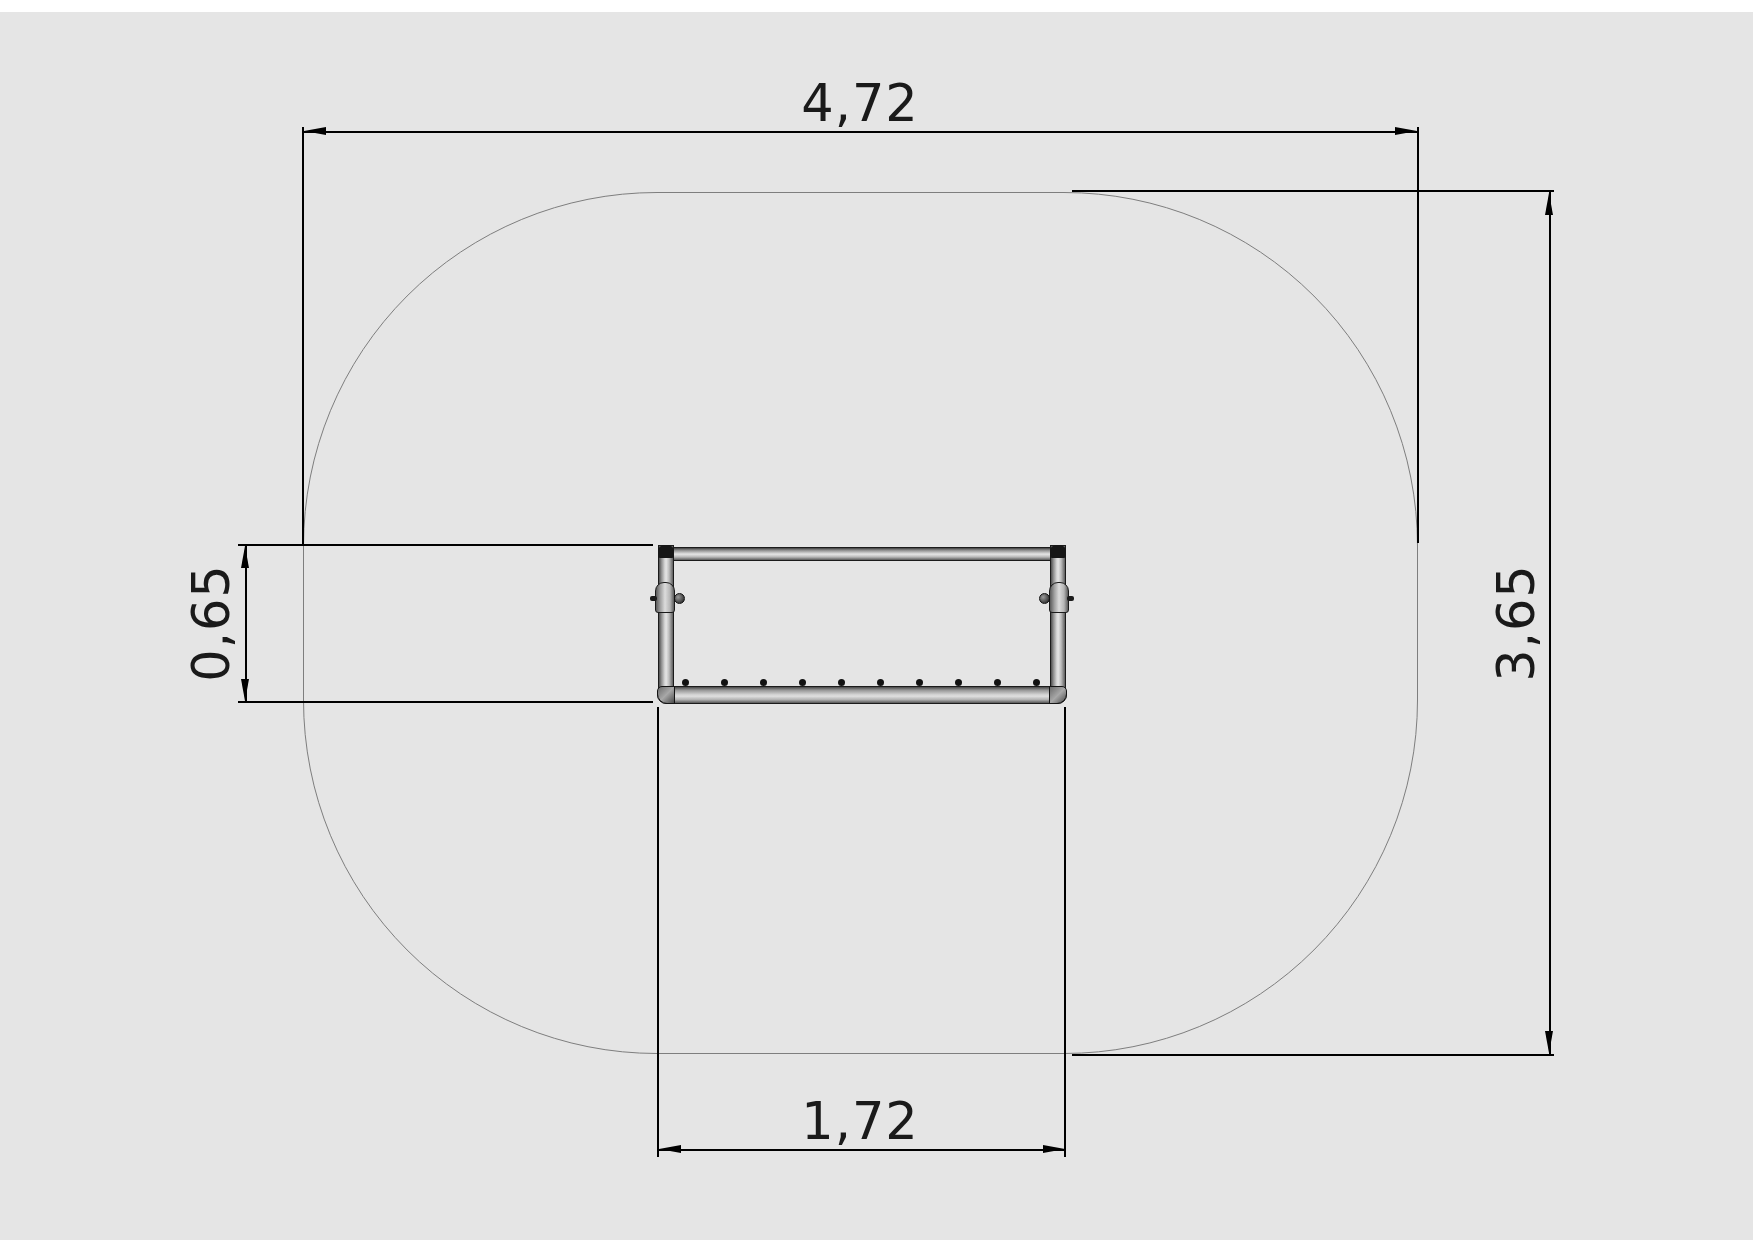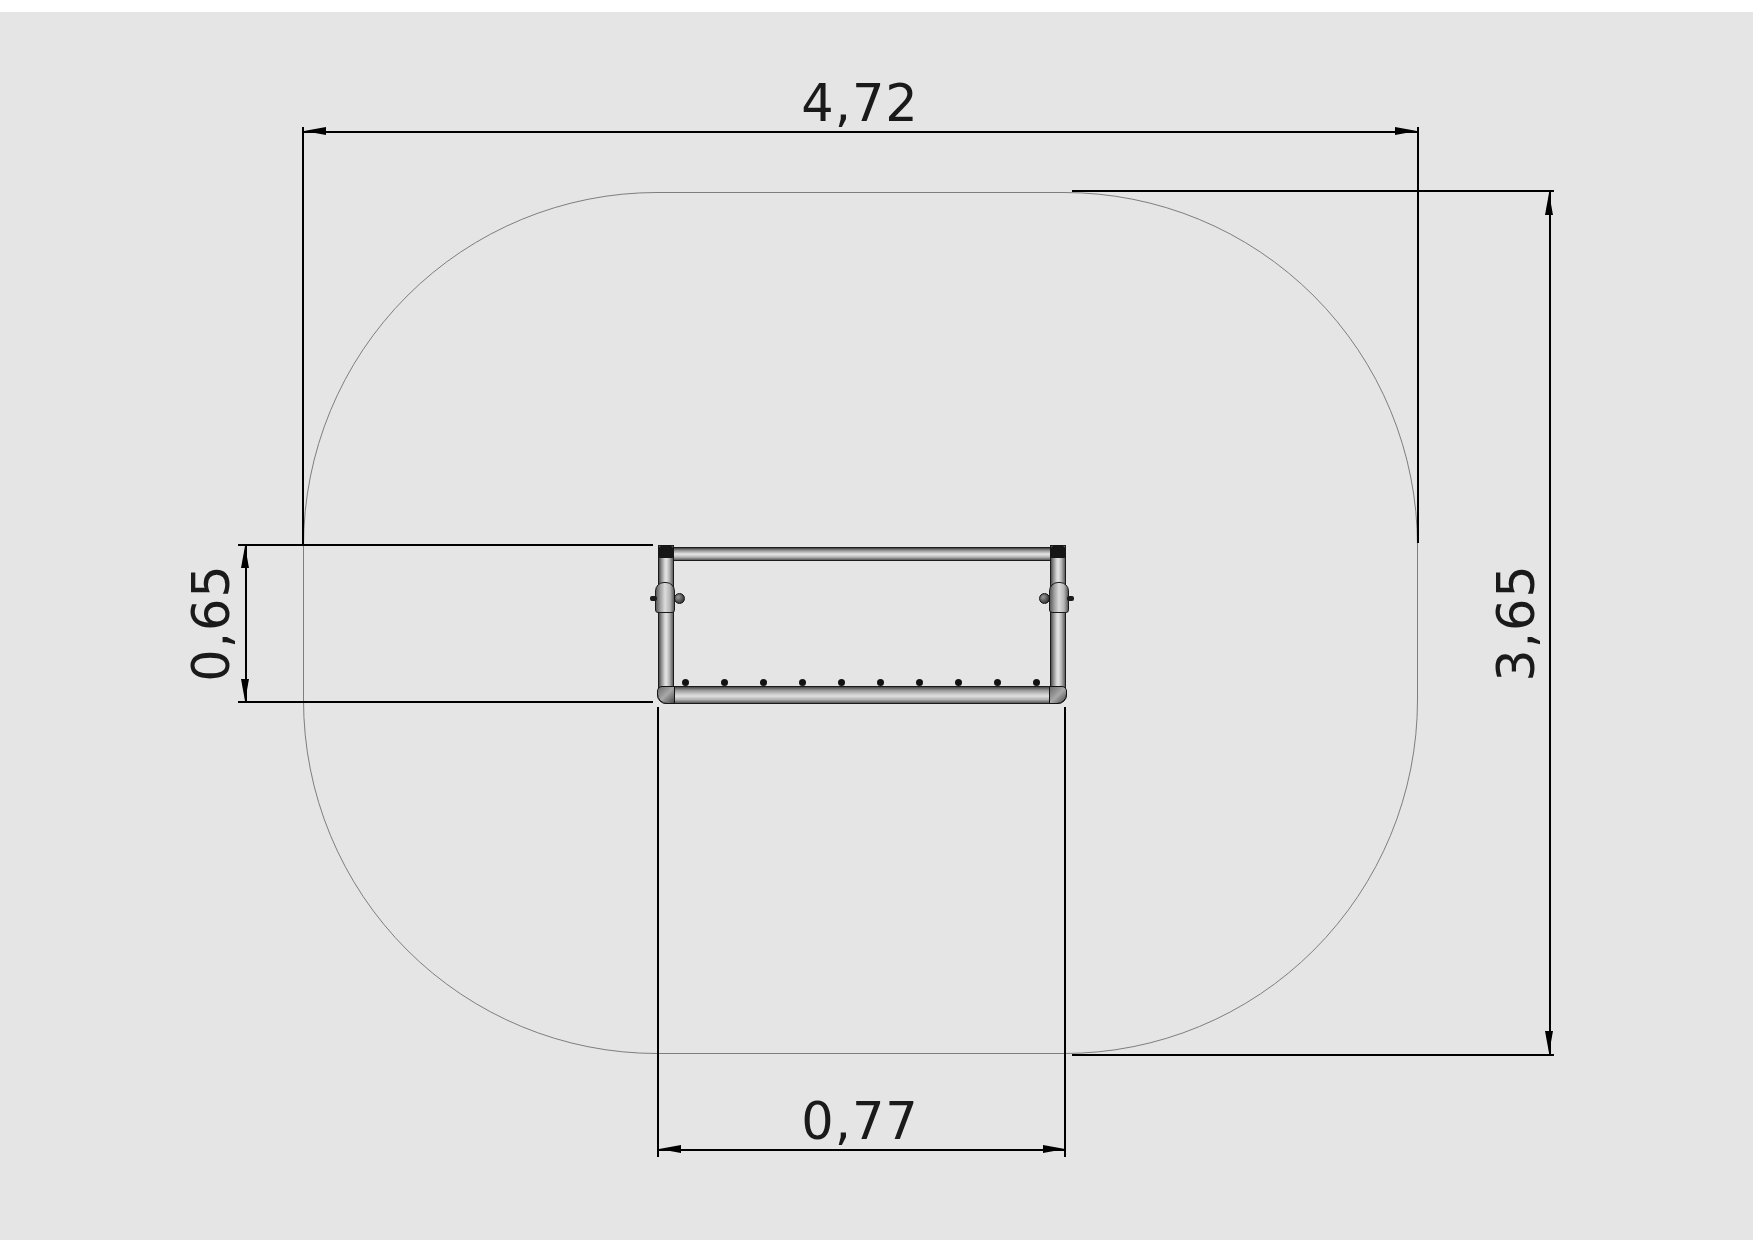--- a/index.html
+++ b/index.html
@@ -164,21 +164,21 @@
     <div class="arr down" style="left:241px; top:667px;"></div>
     <div class="dim-label rot" style="left:211px; top:611px;">0,65</div>
   </div>
 
   <div>
     <div class="vline" style="left:657px; top:695px; height:450px;"></div>
     <div class="vline" style="left:1064px; top:695px; height:450px;"></div>
     <div class="hline" style="left:658px; top:1137px; width:407px;"></div>
     <div class="arr left" style="left:659px; top:1133px;"></div>
     <div class="arr right" style="left:1043px; top:1133px;"></div>
-    <div class="dim-label" style="left:860px; top:1109px;">0,77</div>
+    <div class="dim-label" style="left:860px; top:1109px;">1,72</div>
   </div>
 
   <div class="bench">
     <div class="tube-top"></div>
 
     <div class="post l"></div>
     <div class="post r"></div>
     <div class="post-cap l"></div>
     <div class="post-cap r"></div>
 

